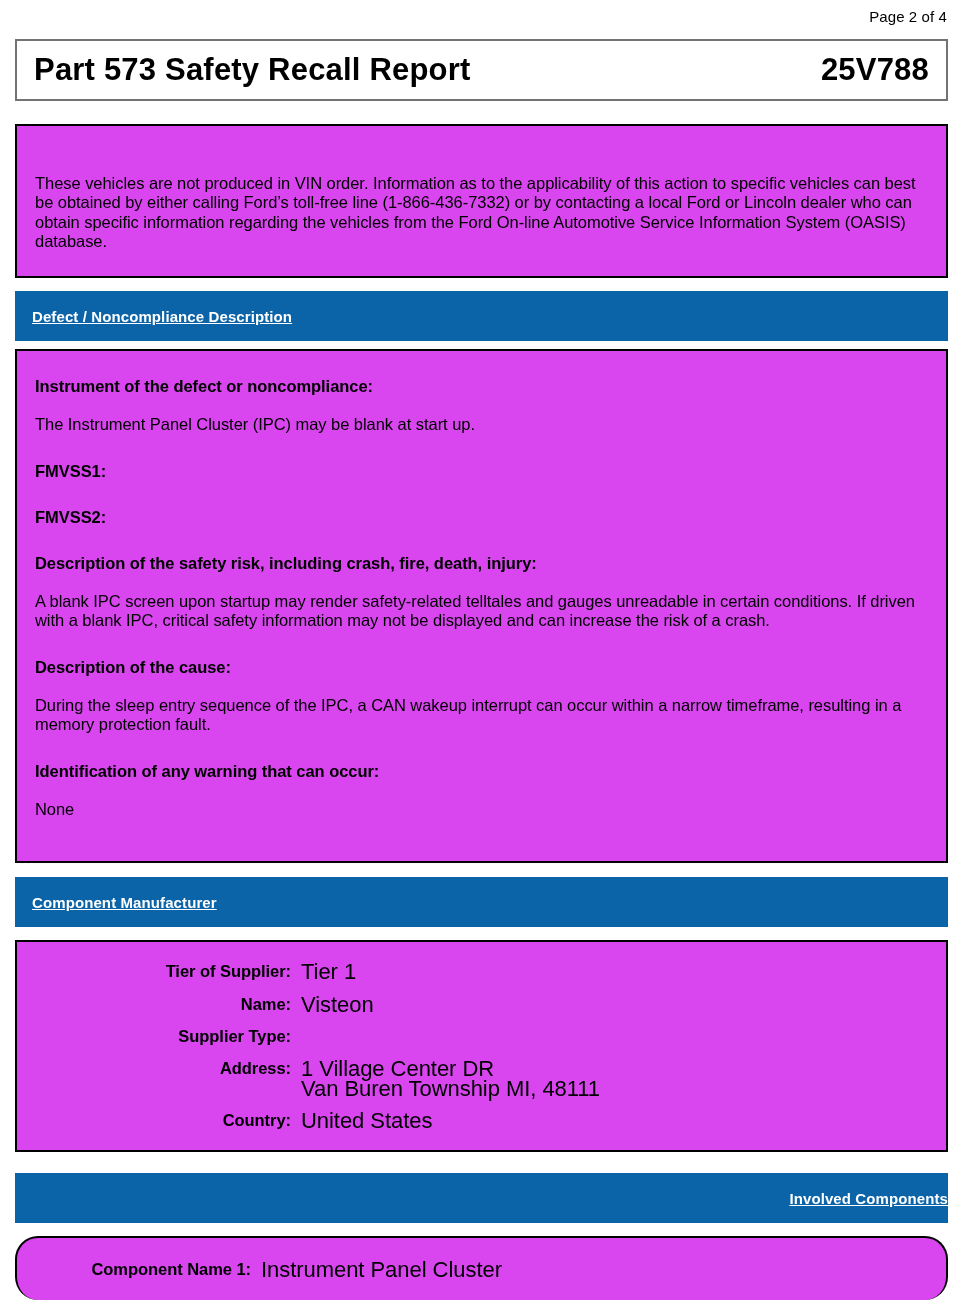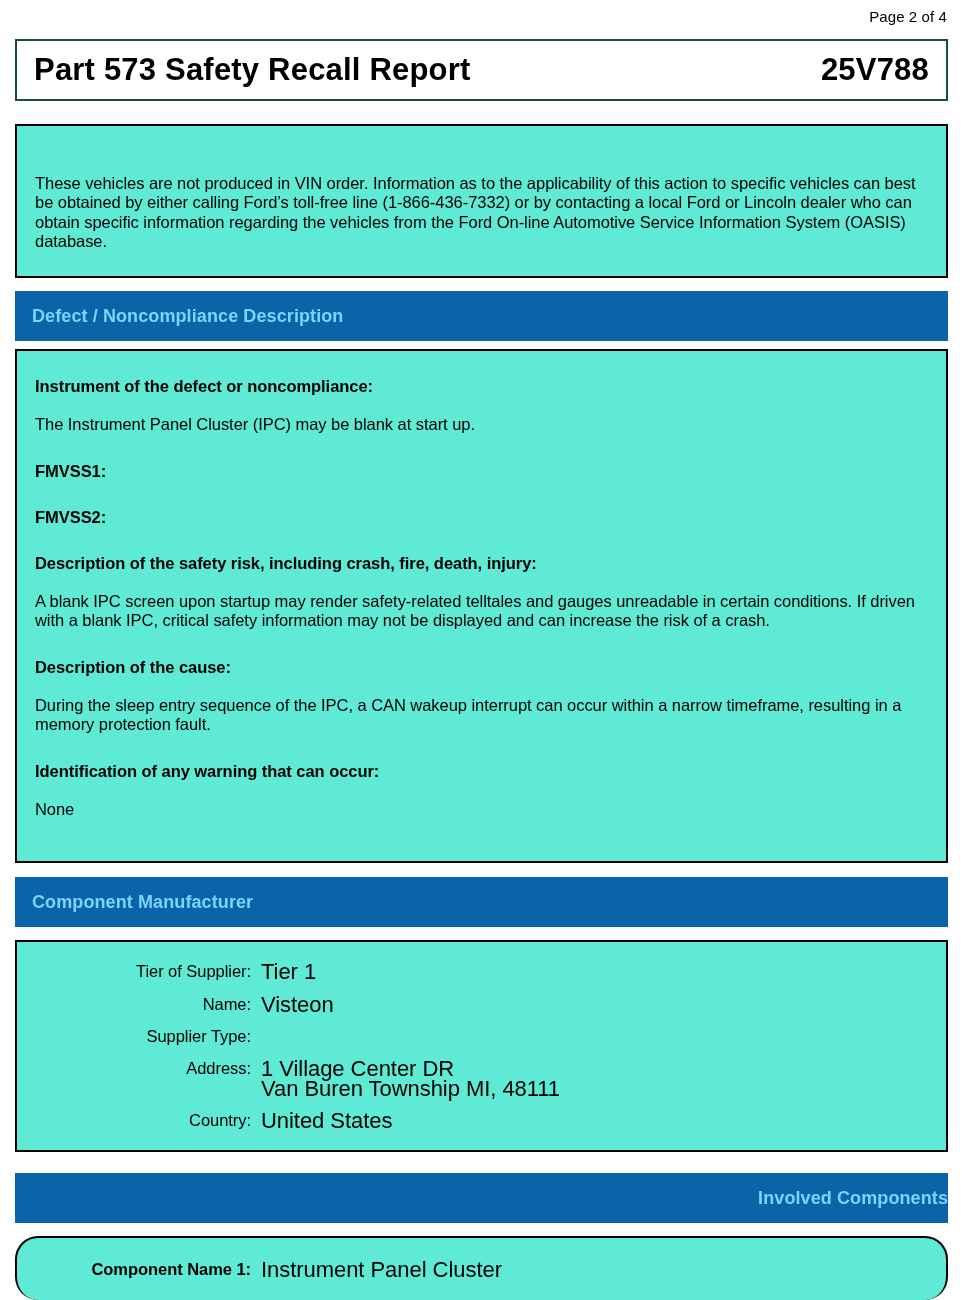--- a/index.html
+++ b/index.html
@@ -32,21 +32,21 @@
     letter-spacing: 0.1px;
   }
 
   
   .title-bar {
     position: absolute;
     left: 15px;
     top: 39px;
     width: 933px;
     height: 62px;
-    border: 2px solid #14532d;
+    border: 2px solid #737373;
     box-sizing: border-box;
     display: flex;
     align-items: center;
     justify-content: space-between;
     padding: 0 17px 0 17px;
   }
   .title-text {
     font-size: 31px;
     font-weight: bold;
     letter-spacing: 0.2px;
@@ -59,21 +59,21 @@
     white-space: nowrap;
   }
 
   
   .box {
     position: absolute;
     left: 15px;
     width: 933px;
     border: 2px solid #000000;
     box-sizing: border-box;
-    background: #5eead4;
+    background: #d946ef;
   }
 
   
   .intro-box {
     top: 124px;
     height: 154px;
     padding: 31px 14px 0 18px;
   }
   .intro-text {
     font-size: 16.5px;
@@ -87,24 +87,25 @@
     left: 15px;
     width: 933px;
     height: 50px;
     background: #0b64a8;
     display: flex;
     align-items: center;
     box-sizing: border-box;
     padding-left: 17px;
   }
   .section-bar-label {
-    color: #7dd3fc;
-    font-size: 18px;
+    color: #ffffff;
+    font-size: 15px;
     font-weight: bold;
     letter-spacing: 0.1px;
+    text-decoration: underline;
   }
   .bar-defect { top: 291px; }
   .bar-manufacturer { top: 877px; }
   .bar-components { top: 1173px; justify-content: flex-end; }
 
   
   .defect-box {
     top: 349px;
     height: 514px;
     padding: 26px 14px 0 18px;
@@ -133,25 +134,26 @@
   .field-row {
     display: flex;
     align-items: flex-start;
     margin-bottom: 13px;
   }
   .field-label {
     width: 244px;
     flex: 0 0 244px;
     text-align: right;
     font-size: 16.5px;
-    font-weight: normal;
+    font-weight: bold;
     letter-spacing: -0.05px;
     padding-right: 10px;
     box-sizing: border-box;
     white-space: nowrap;
+    margin-left: 40px;
   }
   .field-value {
     font-size: 22px;
     line-height: 19.5px;
     letter-spacing: -0.05px;
     white-space: pre-line;
   }
 
   
   .components-box {

